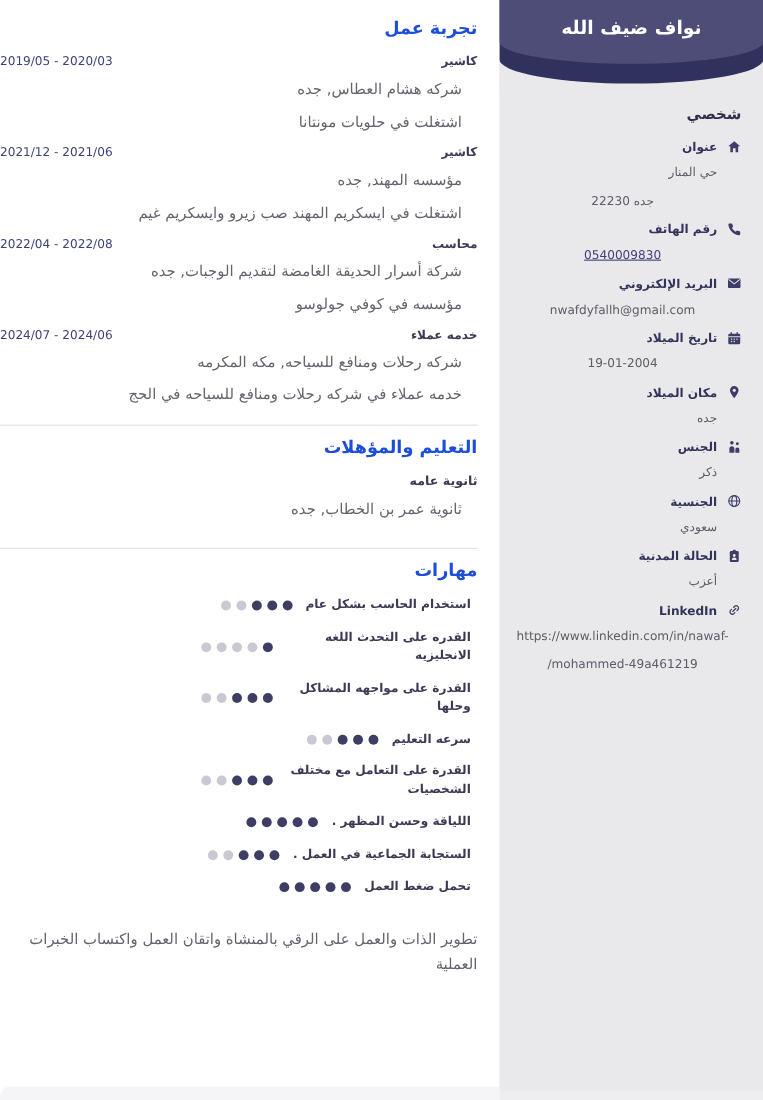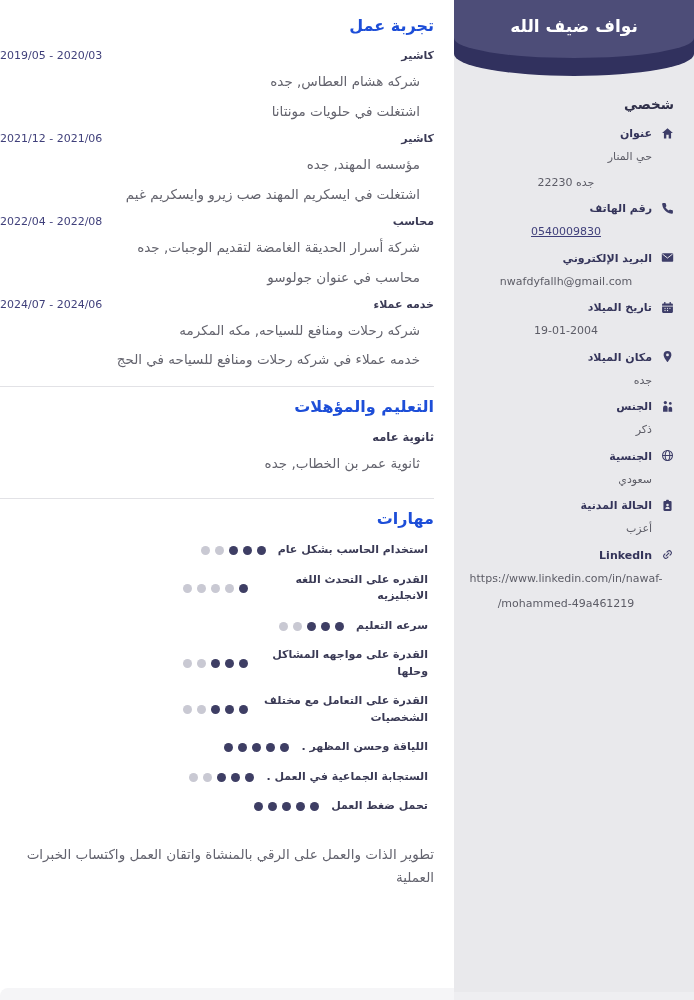--- a/index.html
+++ b/index.html
@@ -77,21 +77,21 @@
     <div class="job-company">مؤسسه المهند, جده</div>
     <div class="job-desc">اشتغلت في ايسكريم المهند صب زيرو وايسكريم غيم</div>
   </div>
 
   <div class="job">
     <div class="job-head">
       <span class="job-role">محاسب</span>
       <span class="job-dates">2022/04 - 2022/08</span>
     </div>
     <div class="job-company">شركة أسرار الحديقة الغامضة لتقديم الوجبات, جده</div>
-    <div class="job-desc">محاسب في عنوان جولوسو</div>
+    <div class="job-desc">مؤسسه في كوفي جولوسو</div>
   </div>
 
   <div class="job">
     <div class="job-head">
       <span class="job-role">خدمه عملاء</span>
       <span class="job-dates">2024/07 - 2024/06</span>
     </div>
     <div class="job-company">شركه رحلات ومنافع للسياحه, مكه المكرمه</div>
     <div class="job-desc">خدمه عملاء في شركه رحلات ومنافع للسياحه في الحج</div>
   </div>
@@ -127,32 +127,32 @@
     <span class="dots">
             <span class="dot filled"></span>
             <span class="dot empty"></span>
             <span class="dot empty"></span>
             <span class="dot empty"></span>
             <span class="dot empty"></span>
           </span>
   </div>
 
   <div class="skill-row">
+    <span class="skill-label">القدرة على مواجهه المشاكل وحلها</span>
+    <span class="dots">
+            <span class="dot filled"></span>
+            <span class="dot filled"></span>
+            <span class="dot filled"></span>
+            <span class="dot empty"></span>
+            <span class="dot empty"></span>
+          </span>
+  </div>
+
+  <div class="skill-row">
     <span class="skill-label">سرعه التعليم</span>
-    <span class="dots">
-            <span class="dot filled"></span>
-            <span class="dot filled"></span>
-            <span class="dot filled"></span>
-            <span class="dot empty"></span>
-            <span class="dot empty"></span>
-          </span>
-  </div>
-
-  <div class="skill-row">
-    <span class="skill-label">القدرة على مواجهه المشاكل وحلها</span>
     <span class="dots">
             <span class="dot filled"></span>
             <span class="dot filled"></span>
             <span class="dot filled"></span>
             <span class="dot empty"></span>
             <span class="dot empty"></span>
           </span>
   </div>
 
   <div class="skill-row">

